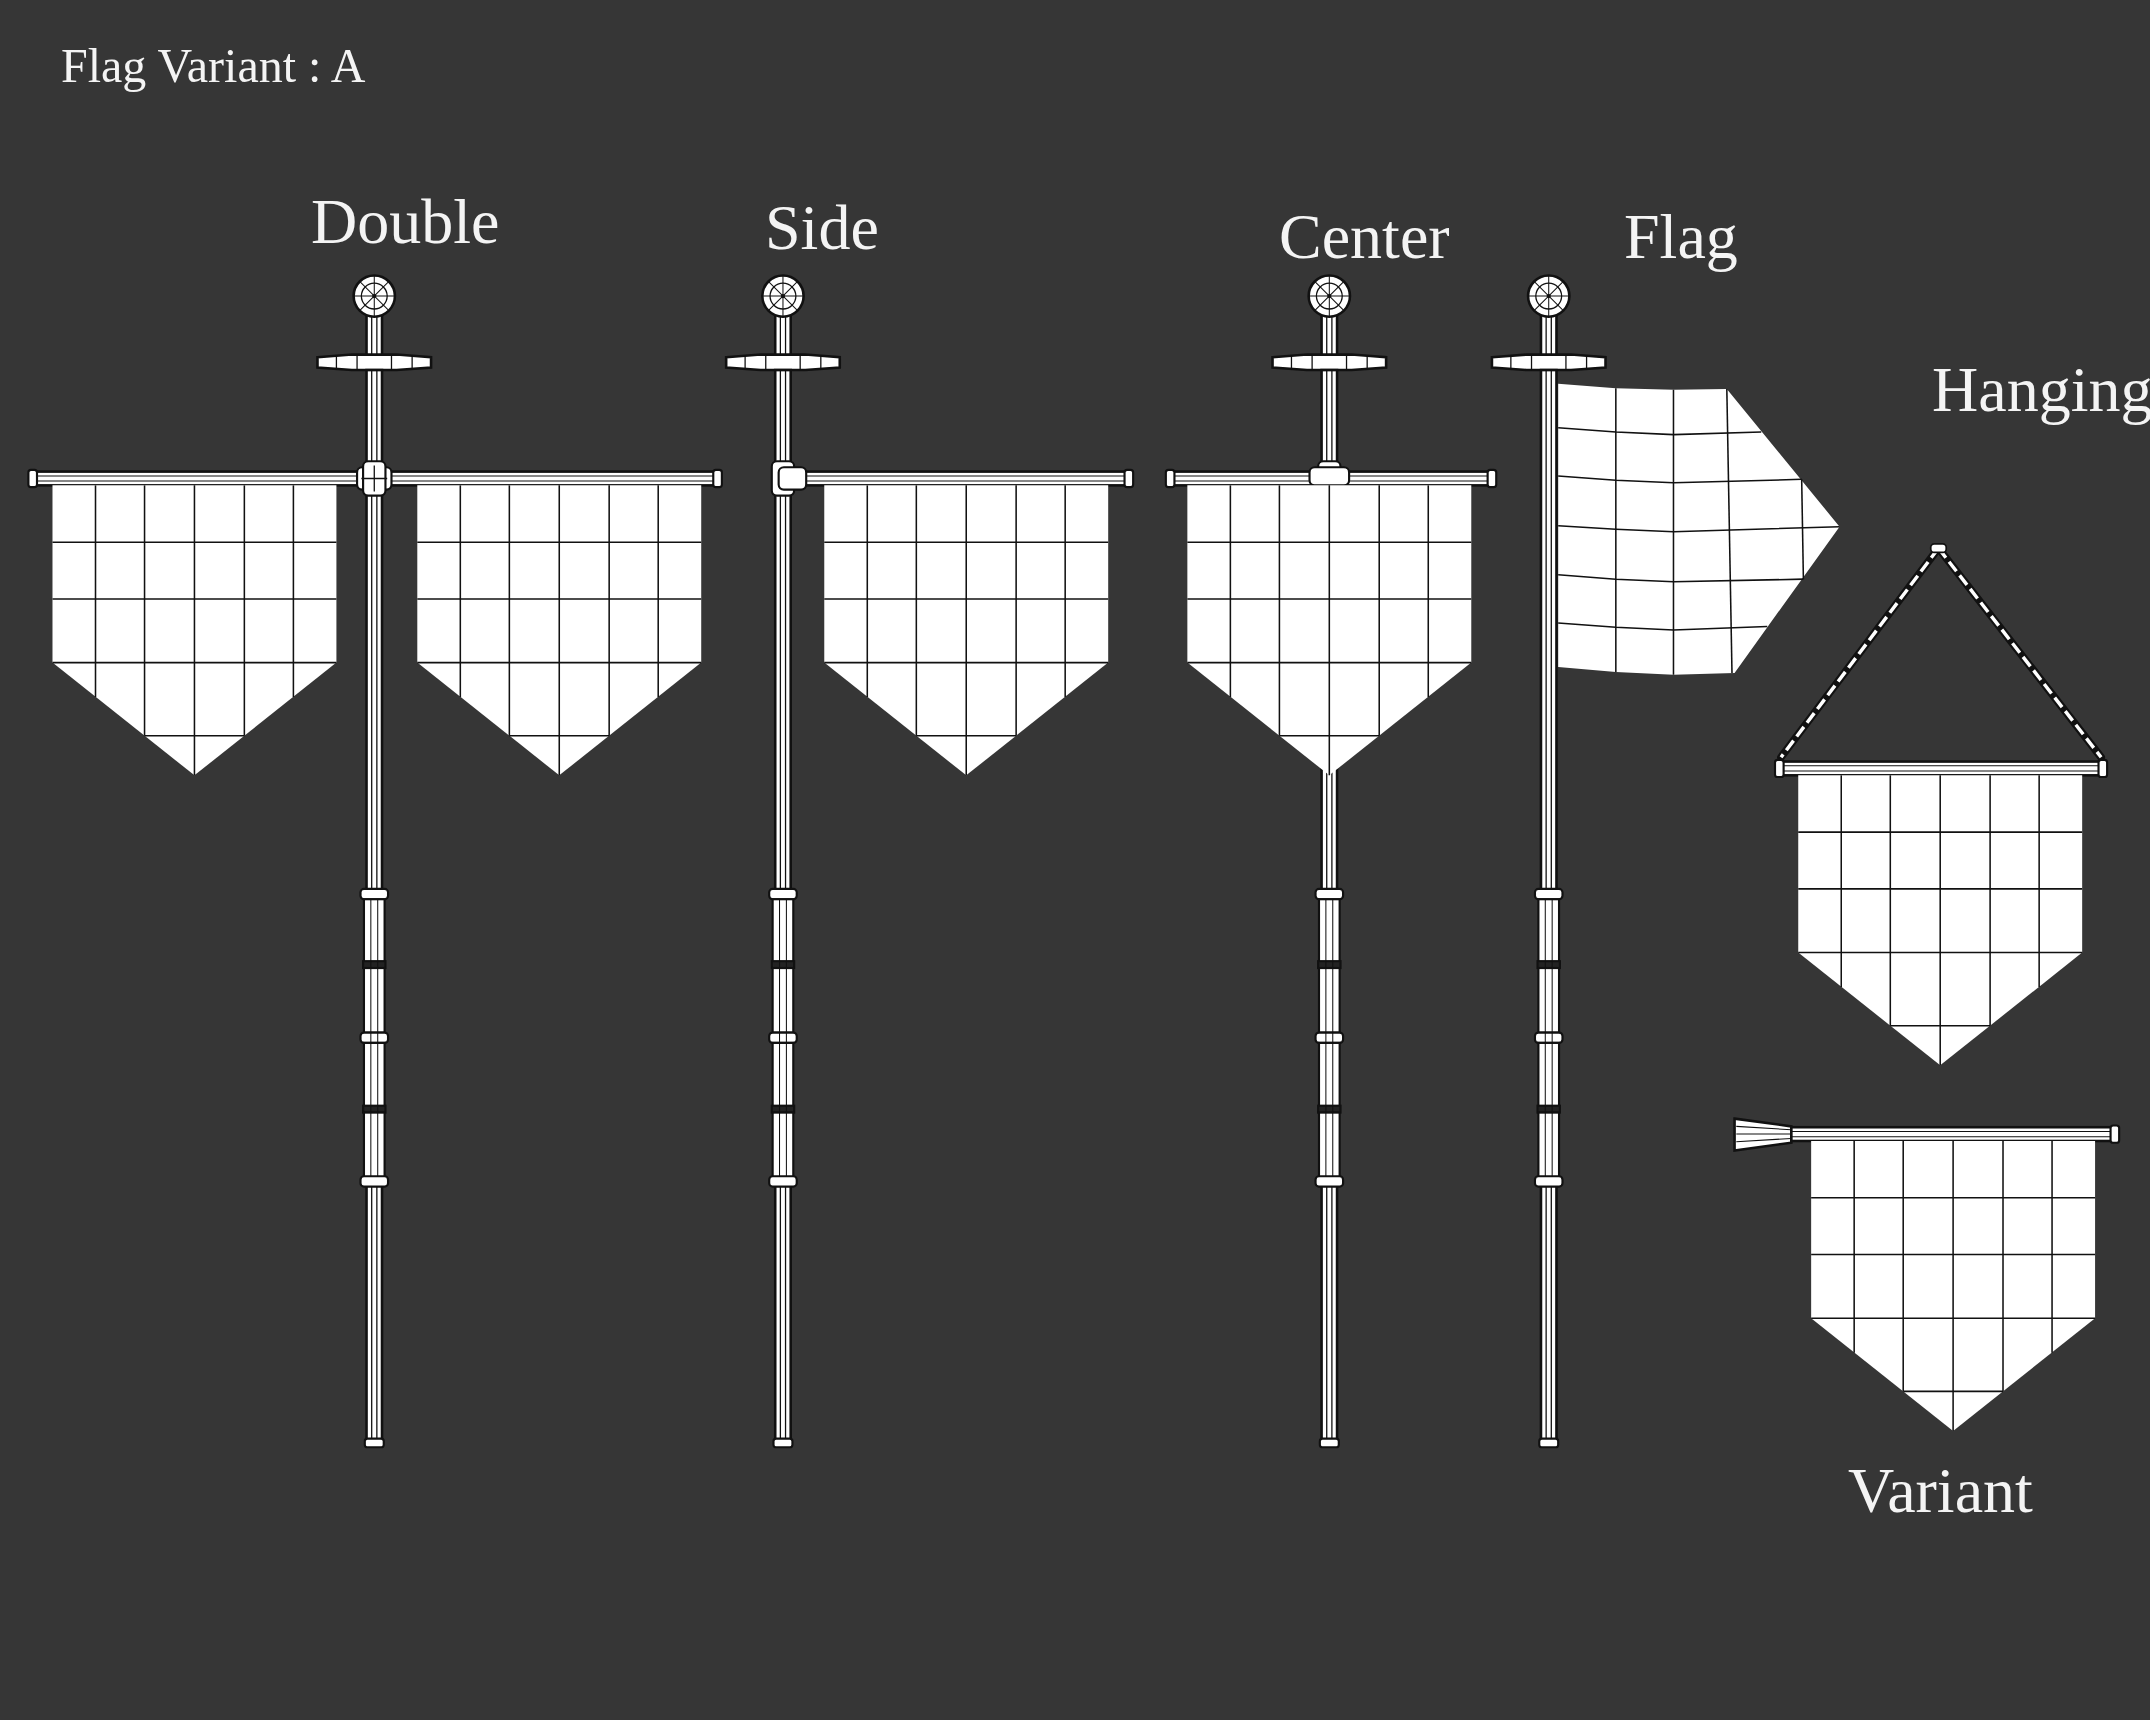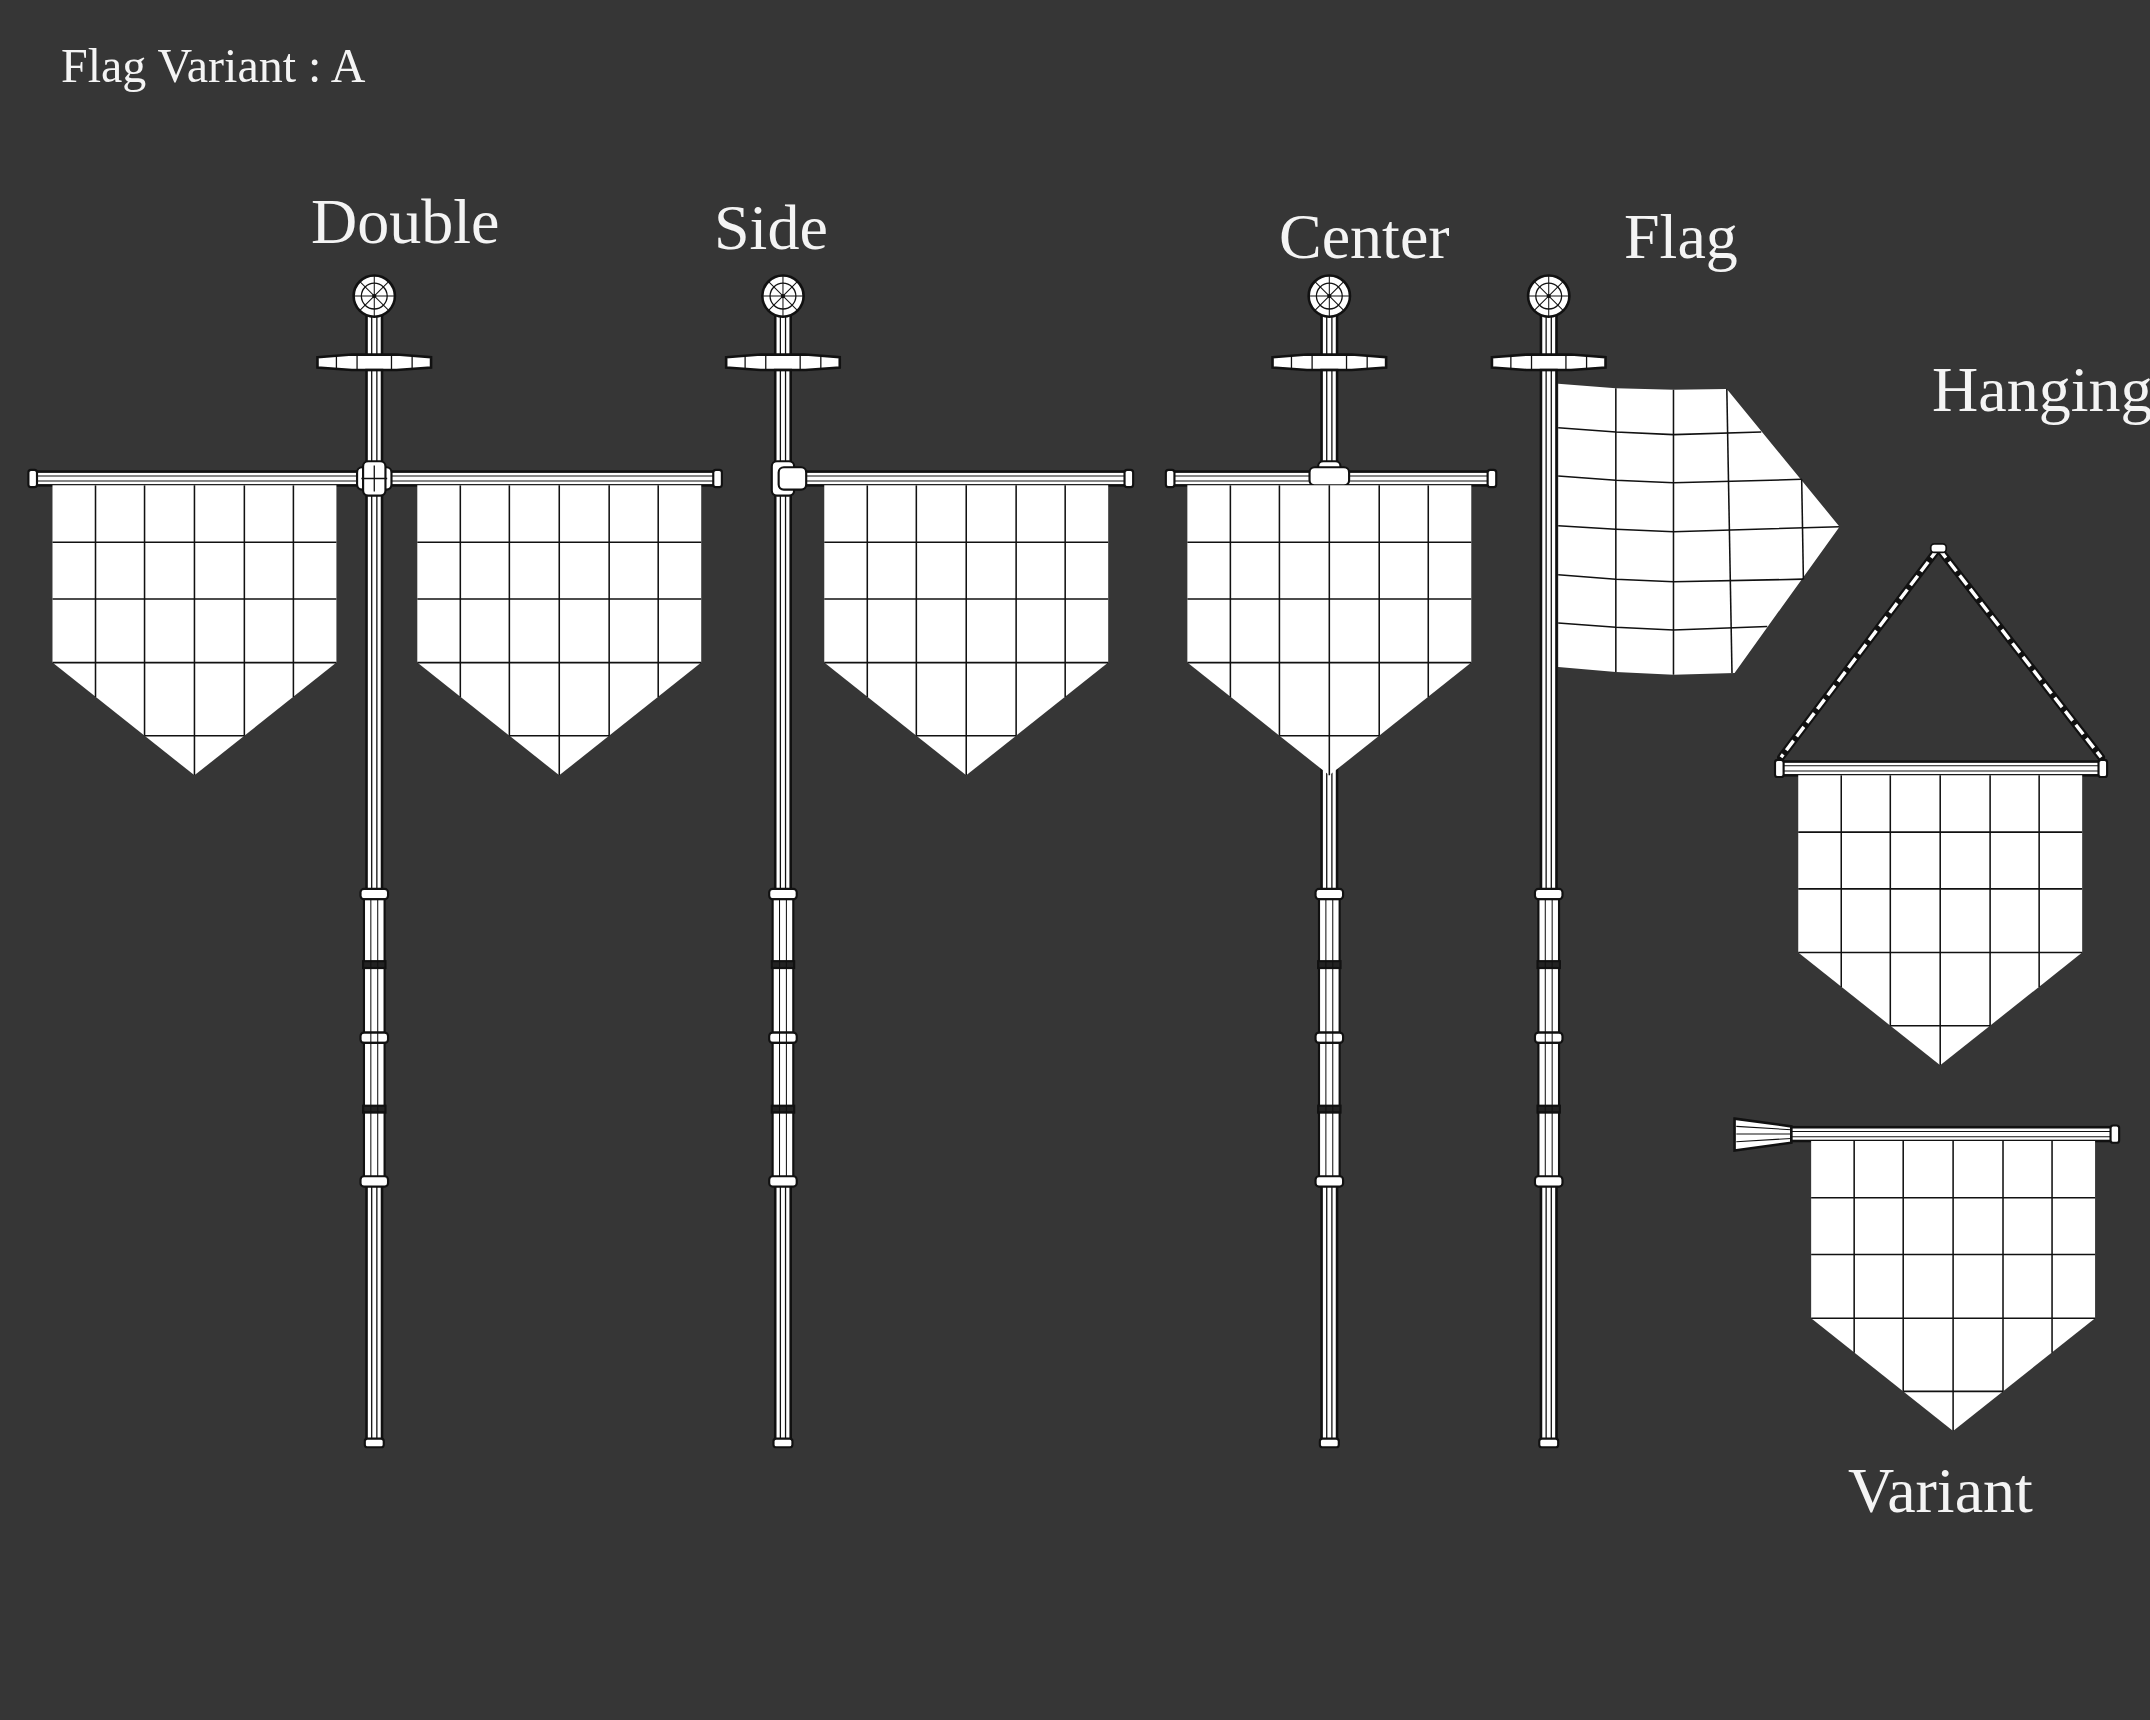--- a/index.html
+++ b/index.html
@@ -7,21 +7,21 @@
   .lbl { position: absolute; color: #f4f4f4; font-family: "Liberation Serif", "DejaVu Serif", serif; white-space: nowrap; }
   #title { left: 41px; top: 38px; font-size: 48px; margin-left: 20px; }
   .cap { font-size: 64px; }
   svg#art { position: absolute; left: 0; top: 0; }
 </style>
 </head>
 <body>
 
 <div class="lbl" id="title">Flag Variant : A</div>
 <div class="lbl cap" style="left:311px;top:185px">Double</div>
-<div class="lbl cap" style="left:714px;top:191px">Side</div>
+<div class="lbl cap" style="left:765px;top:191px">Side</div>
 <div class="lbl cap" style="left:1279px;top:200px">Center</div>
 <div class="lbl cap" style="left:1624px;top:200px">Flag</div>
 <div class="lbl cap" style="left:1932px;top:353px">Hanging</div>
 <div class="lbl cap" style="left:1848px;top:1454px">Variant</div>
 
 <svg id="art" width="2151" height="1721" viewBox="0 0 2500 2000" xmlns="http://www.w3.org/2000/svg">
   <defs>
 
     <g id="pole-top">
       <rect x="-9" y="356" width="18" height="60" fill="#fff" stroke="#111" stroke-width="3"></rect>

